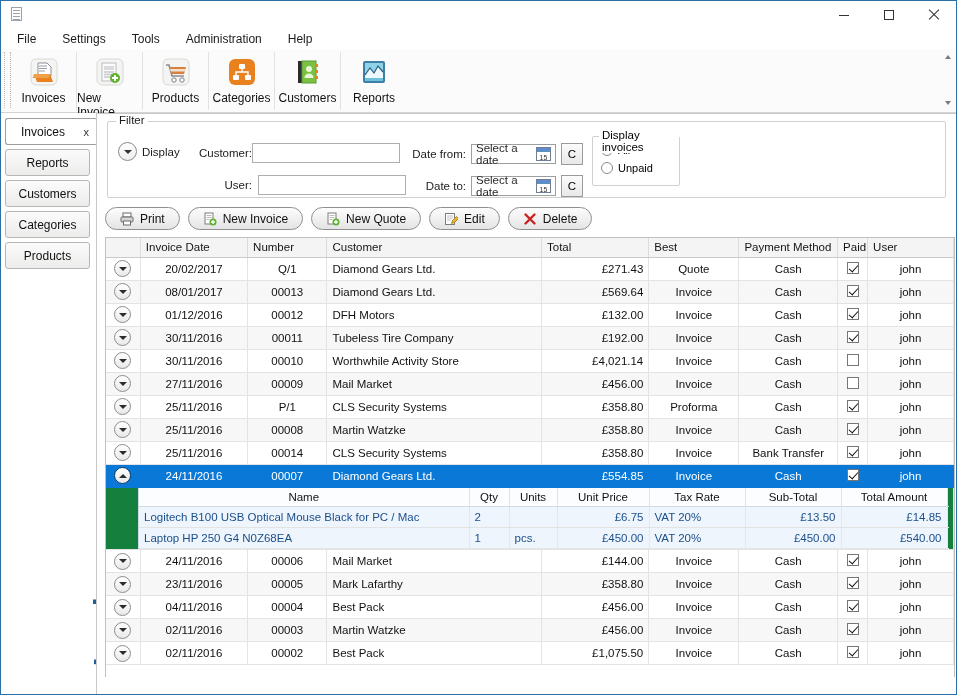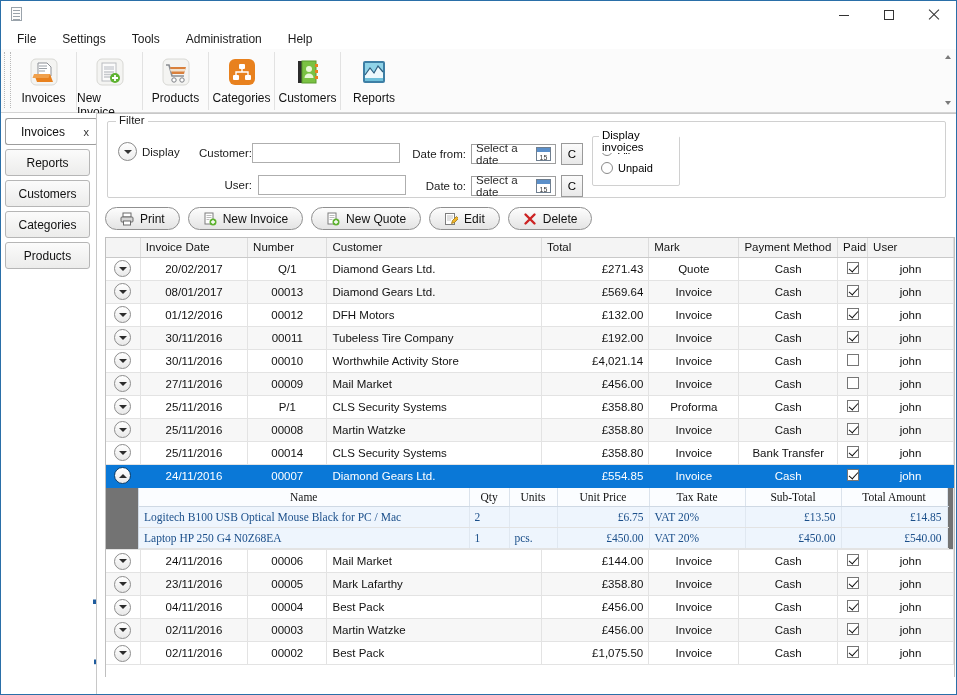--- a/index.html
+++ b/index.html
@@ -209,21 +209,21 @@
   .chk {
     width:12px;height:12px;border:1px solid #767676;background:#fff;
     display:inline-flex;align-items:center;justify-content:center;
     position:relative;
   }
   .chk.on:after {
     content:""; position:absolute; left:3px; top:0px; width:4px;height:8px;
     border:solid #111; border-width:0 1.6px 1.6px 0; transform:rotate(42deg);
   }
   
-  td.detail { padding:0; background:#737373; border-right:none;font-family:Liberation Serif, serif; }
+  td.detail { padding:0; background:#15803d; border-right:none; }
   table.sub { border-collapse:collapse; width:100%; table-layout:fixed; background:#eef5fd;}
   table.sub th {
     background:#fbfdff; border-bottom:1px solid #cfd9e4; border-right:1px solid #dbe3ec;
     font-weight:normal; font-size:11.5px; height:19px; color:#111; padding:0 5px;
   }
   table.sub td {
     font-size:11.5px; height:21px; padding:0 5px; color:#1b4f8a;
     border-right:1px solid #e0e8f1;
   }
   .sub-wrap { border-left:1px solid #cfd9e4; margin-left:27px; }
@@ -500,21 +500,21 @@
               <col style="width:28px">
               <col style="width:80px">
           </colgroup>
           <thead>
             <tr>
               <th></th>
               <th>Invoice Date</th>
               <th>Number</th>
               <th>Customer</th>
               <th>Total</th>
-              <th>Mark</th>
+              <th>Best</th>
               <th>Payment Method</th>
               <th>Paid</th>
               <th>User</th>
             </tr>
           </thead>
           <tbody id="grid-body">
               <tr>
                 <td class="c">
                   <span class="exp">
                     <i></i>

